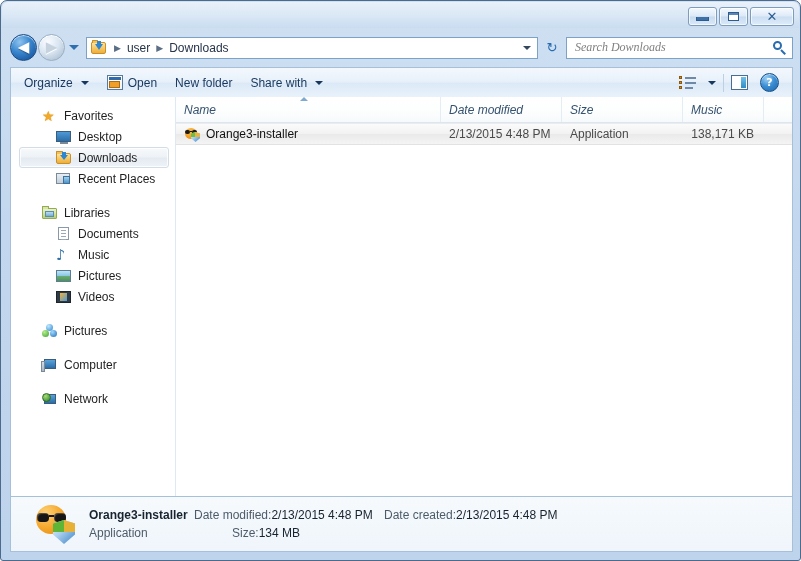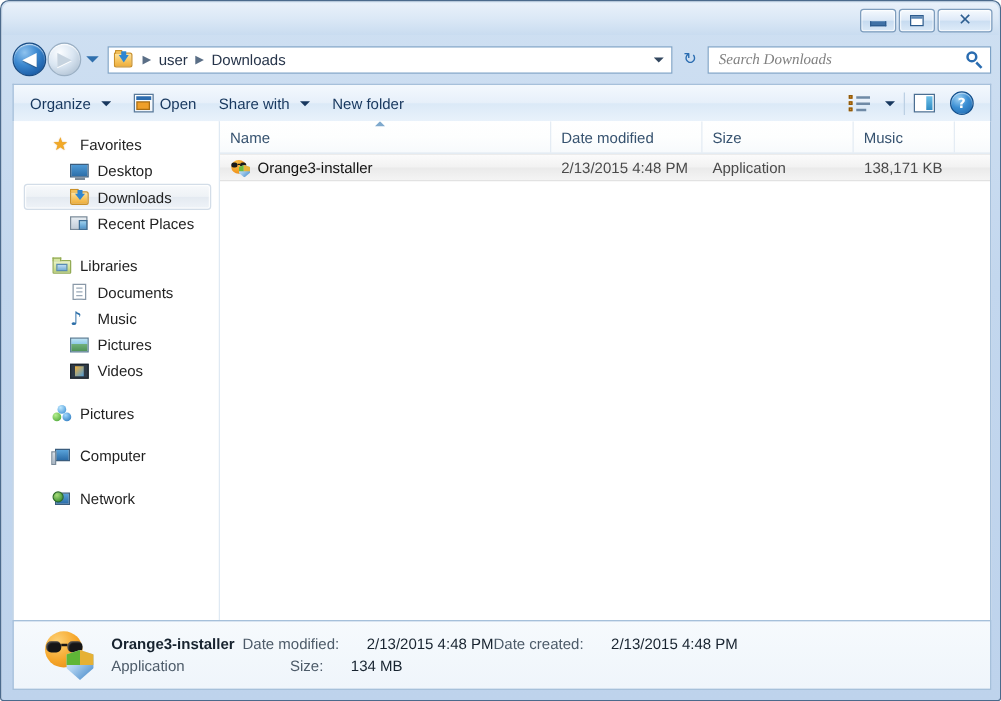--- a/index.html
+++ b/index.html
@@ -512,20 +512,21 @@
     position: relative;
     overflow: hidden;
   }
   #column-header {
     height: 25px;
     flex: none;
     display: flex;
     background: linear-gradient(to bottom, #ffffff 0%, #fdfefe 50%, #f7fafc 100%);
     border-bottom: 1px solid #dbe6f0;
     position: relative;
+    font-style: italic;
   }
   .col {
     display: flex; align-items: center;
     font-size: 12px;
     color: #36526f;
     padding-left: 8px;
     box-sizing: border-box;
     border-right: 1px solid #e4ecf4;
     cursor: pointer;
     white-space: nowrap;
@@ -643,21 +644,21 @@
     clip-path: polygon(50% 0%, 100% 15%, 100% 60%, 50% 100%, 0% 60%, 0% 15%);
   }
   .di-q1 { position: absolute; left: 0; top: 0; width: 11px; height: 12px; background: #5fb636; }
   .di-q2 { position: absolute; right: 0; top: 0; width: 11px; height: 12px; background: #e6b134; }
 
   #details-text { display: flex; flex-direction: column; gap: 4px; flex: 1; }
   .details-line { display: flex; align-items: baseline; font-size: 12px; }
   .det-title { font-size: 12px; color: #17232f; font-weight: bold; }
   .det-key { color: #4d5b69; }
   .det-val { color: #17232f; }
-  .det-block { display: flex; gap: 22px; align-items: baseline; }
+  .det-block { display: flex; gap: 0; align-items: baseline; }
 </style>
 </head>
 <body>
 
 <div id="window-frame">
 
   <div id="frame-glass"></div>
 
   <div id="titlebar-buttons">
     <div class="titlebar-btn">
@@ -715,25 +716,25 @@
   <div id="toolbar">
     <div class="tb-item">
       <span>Organize</span>
       <span class="tb-caret"></span>
     </div>
     <div class="tb-item">
       <span id="tb-open-icon"></span>
       <span>Open</span>
     </div>
     <div class="tb-item">
+      <span>New folder</span>
+    </div>
+    <div class="tb-item">
       <span>Share with</span>
       <span class="tb-caret"></span>
-    </div>
-    <div class="tb-item">
-      <span>New folder</span>
     </div>
 
     <div id="toolbar-right">
       <div class="tb-icon-btn">
         <span id="view-icon">
           <span class="vi-col vi-dot" style="top:0"></span>
           <span class="vi-col vi-dot" style="top:5px"></span>
           <span class="vi-col vi-dot" style="top:10px"></span>
           <span class="vi-col vi-line" style="top:1px;width:11px"></span>
           <span class="vi-col vi-line" style="top:6px;width:11px"></span>

